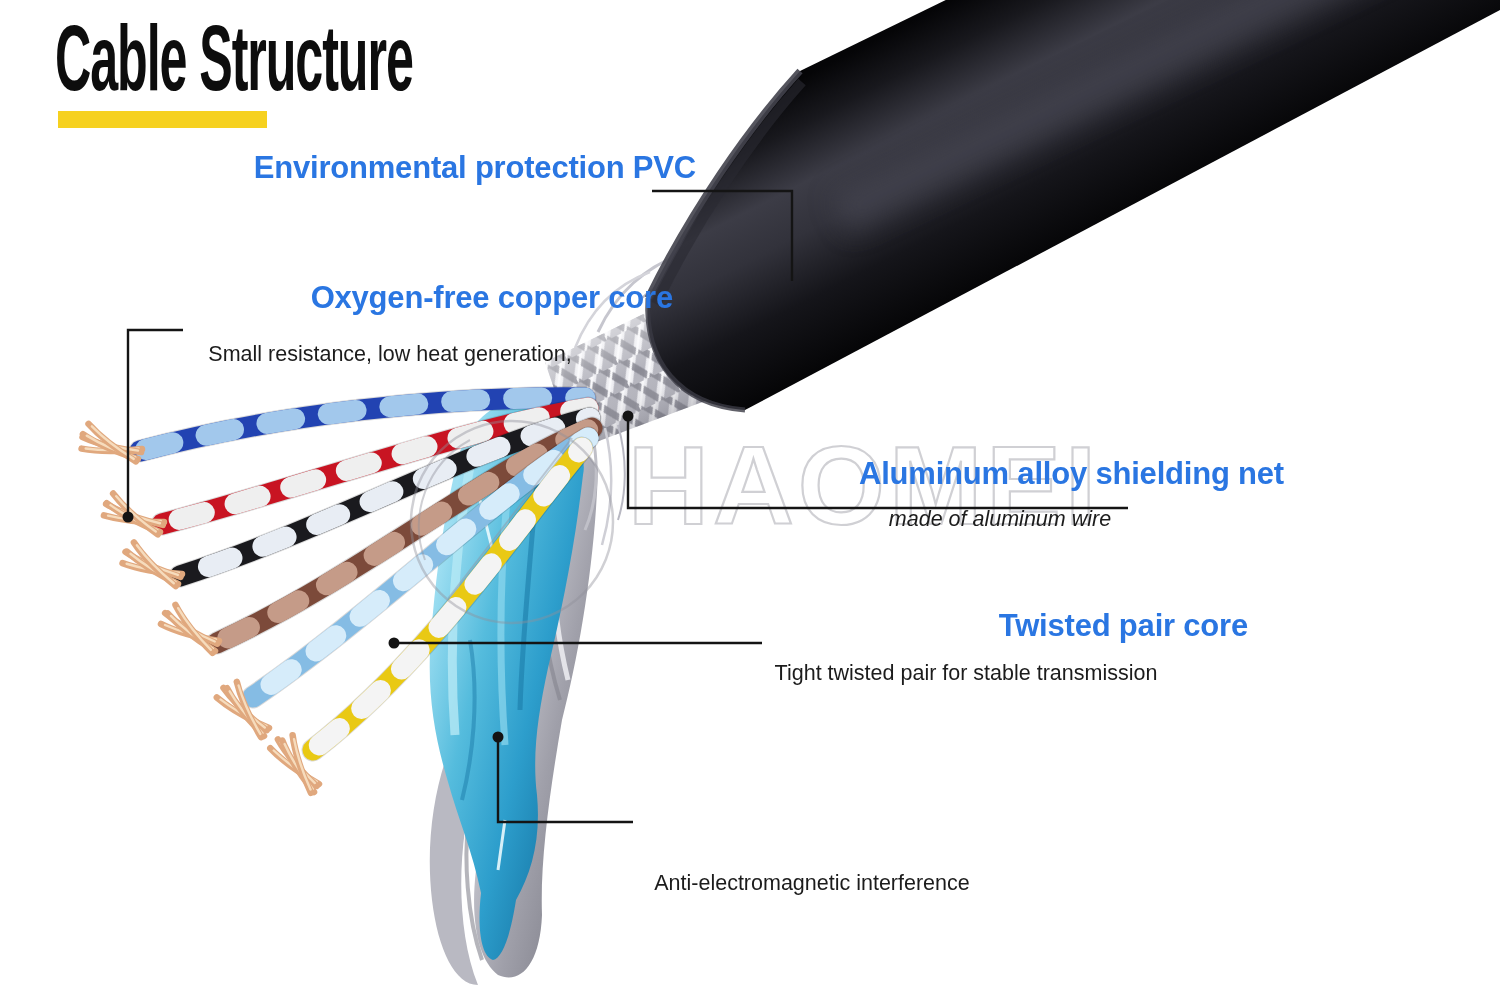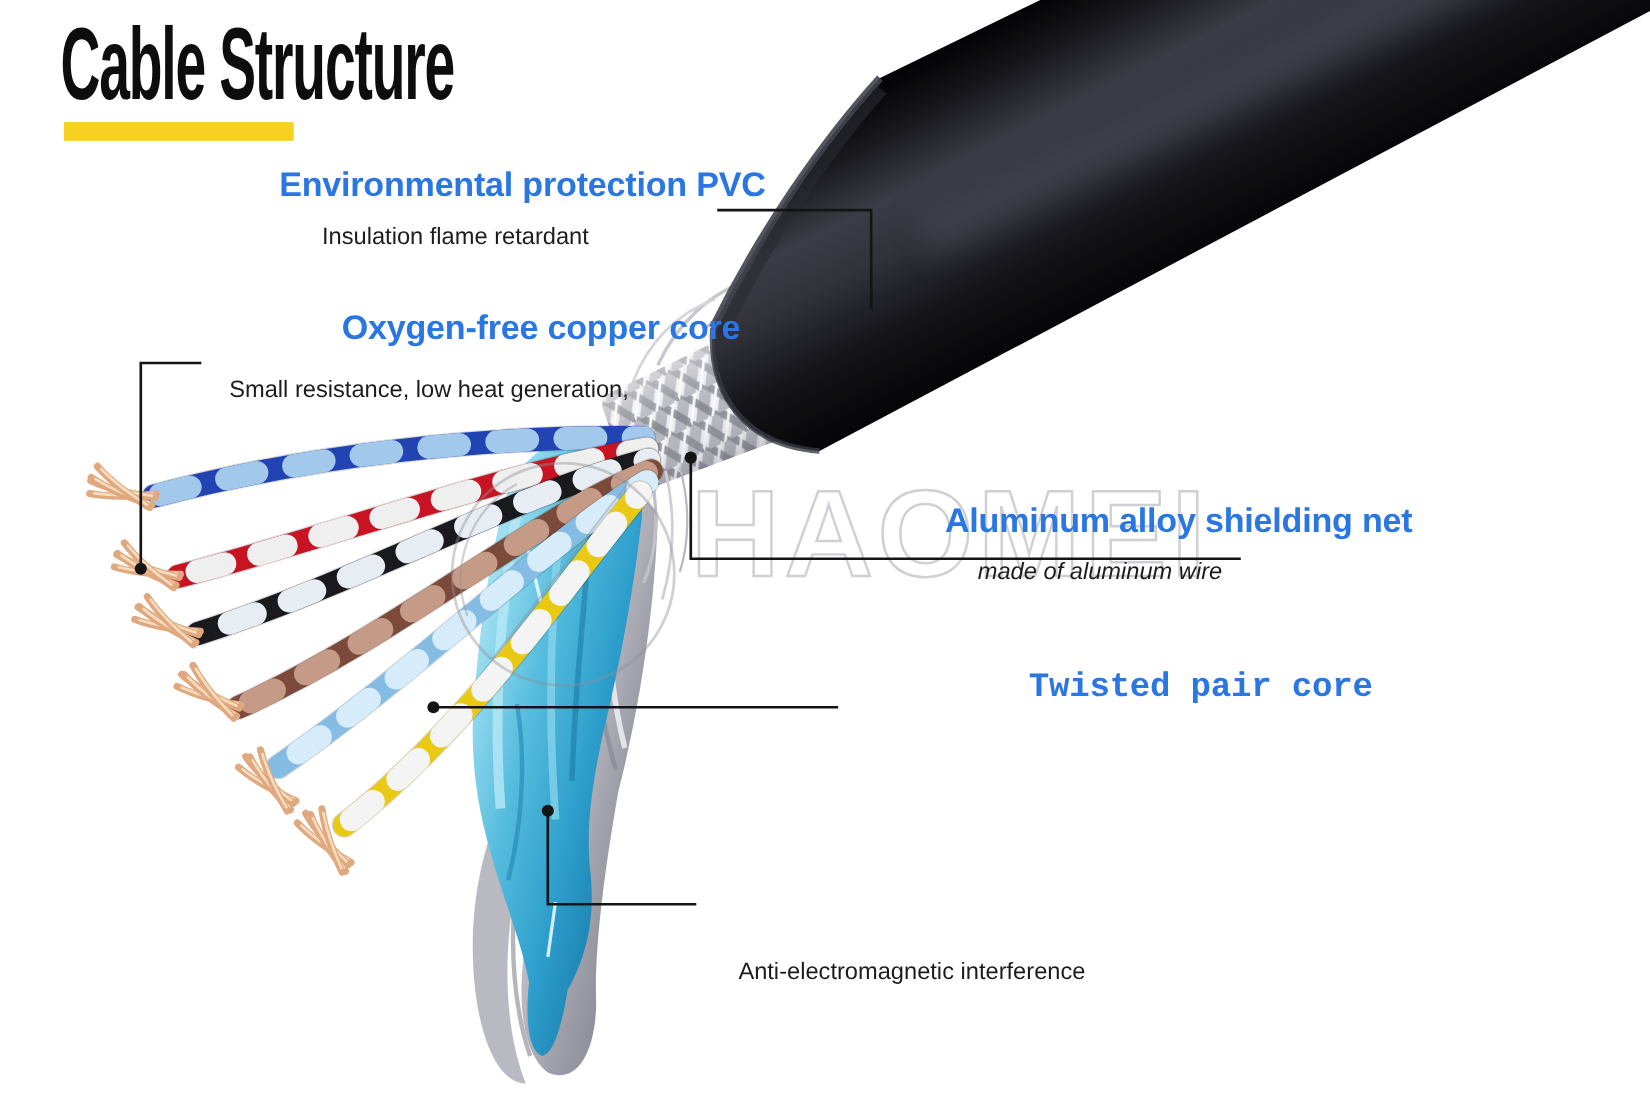--- a/index.html
+++ b/index.html
@@ -12,22 +12,22 @@
   .accent-bar{position:absolute;left:58px;top:111px;width:209px;height:17px;
               background:var(--accent-bar,#f6d11f);}
   .co-head{position:absolute;width:560px;text-align:right;font-size:31px;font-weight:bold;
            letter-spacing:-.2px;color:var(--heading-blue,#2a76e2);white-space:nowrap;}
   .co-line{position:absolute;width:560px;text-align:center;font-size:21.5px;
            color:var(--body-text,#1c1c1c);white-space:nowrap;}
   
   #pvc-head{left:136px;top:150px;}   #pvc-sub{left:134px;top:203px;}
   #cu-head{left:113px;top:280px;}    #cu-sub1{left:110px;top:342px;}  #cu-sub2{left:112px;top:374px;}
   #net-head{left:724px;top:456px;}   #net-sub{left:720px;top:507px;font-style:italic;}
-  #tw-head{left:688px;top:608px;font-family:Liberation Mono, monospace;}    #tw-sub{left:686px;top:661px;}
-  #fo-head{left:532px;top:769px;}    #fo-sub1{left:532px;top:828px;}  #fo-sub2{left:549px;top:871px;text-align:center;}
+  #tw-head{left:688px;top:608px;}    #tw-sub{left:686px;top:661px;}
+  #fo-head{left:532px;top:769px;}    #fo-sub1{left:532px;top:828px;}  #fo-sub2{left:532px;top:871px;text-align:center;}
 </style>
 </head>
 <body>
 
 <div class="stage">
 
   <svg class="art" viewBox="0 0 1500 994" xmlns="http://www.w3.org/2000/svg">
     <defs>
       <linearGradient id="jg" gradientUnits="userSpaceOnUse" x1="1100" y1="-75" x2="1227" y2="174">
         <stop offset="0" stop-color="#050507"></stop>
@@ -181,24 +181,24 @@
       <path d="M394,643 L762,643"></path>
       <circle cx="498" cy="737" r="5.5" style="fill:var(--leader-line,#141414)" stroke="none"></circle>
       <path d="M498,737 L498,822 L633,822"></path>
     </g>
   </svg>
 
   <div class="page-title">Cable Structure</div>
   <div class="accent-bar"></div>
 
   <div class="co-head" id="pvc-head">Environmental protection PVC</div>
-  <div class="co-line" id="pvc-sub">Insulation flame retardant</div>
 
   <div class="co-head" id="cu-head">Oxygen-free copper core</div>
   <div class="co-line" id="cu-sub1">Small resistance, low heat generation,</div>
 
   <div class="co-head" id="net-head">Aluminum alloy shielding net</div>
   <div class="co-line" id="net-sub">made of aluminum wire</div>
 
   <div class="co-head" id="tw-head">Twisted pair core</div>
+  <div class="co-line" id="tw-sub">Tight twisted pair for stable transmission</div>
 
   <div class="co-line" id="fo-sub2">Anti-electromagnetic interference</div>
 </div>
 
 </body></html>

